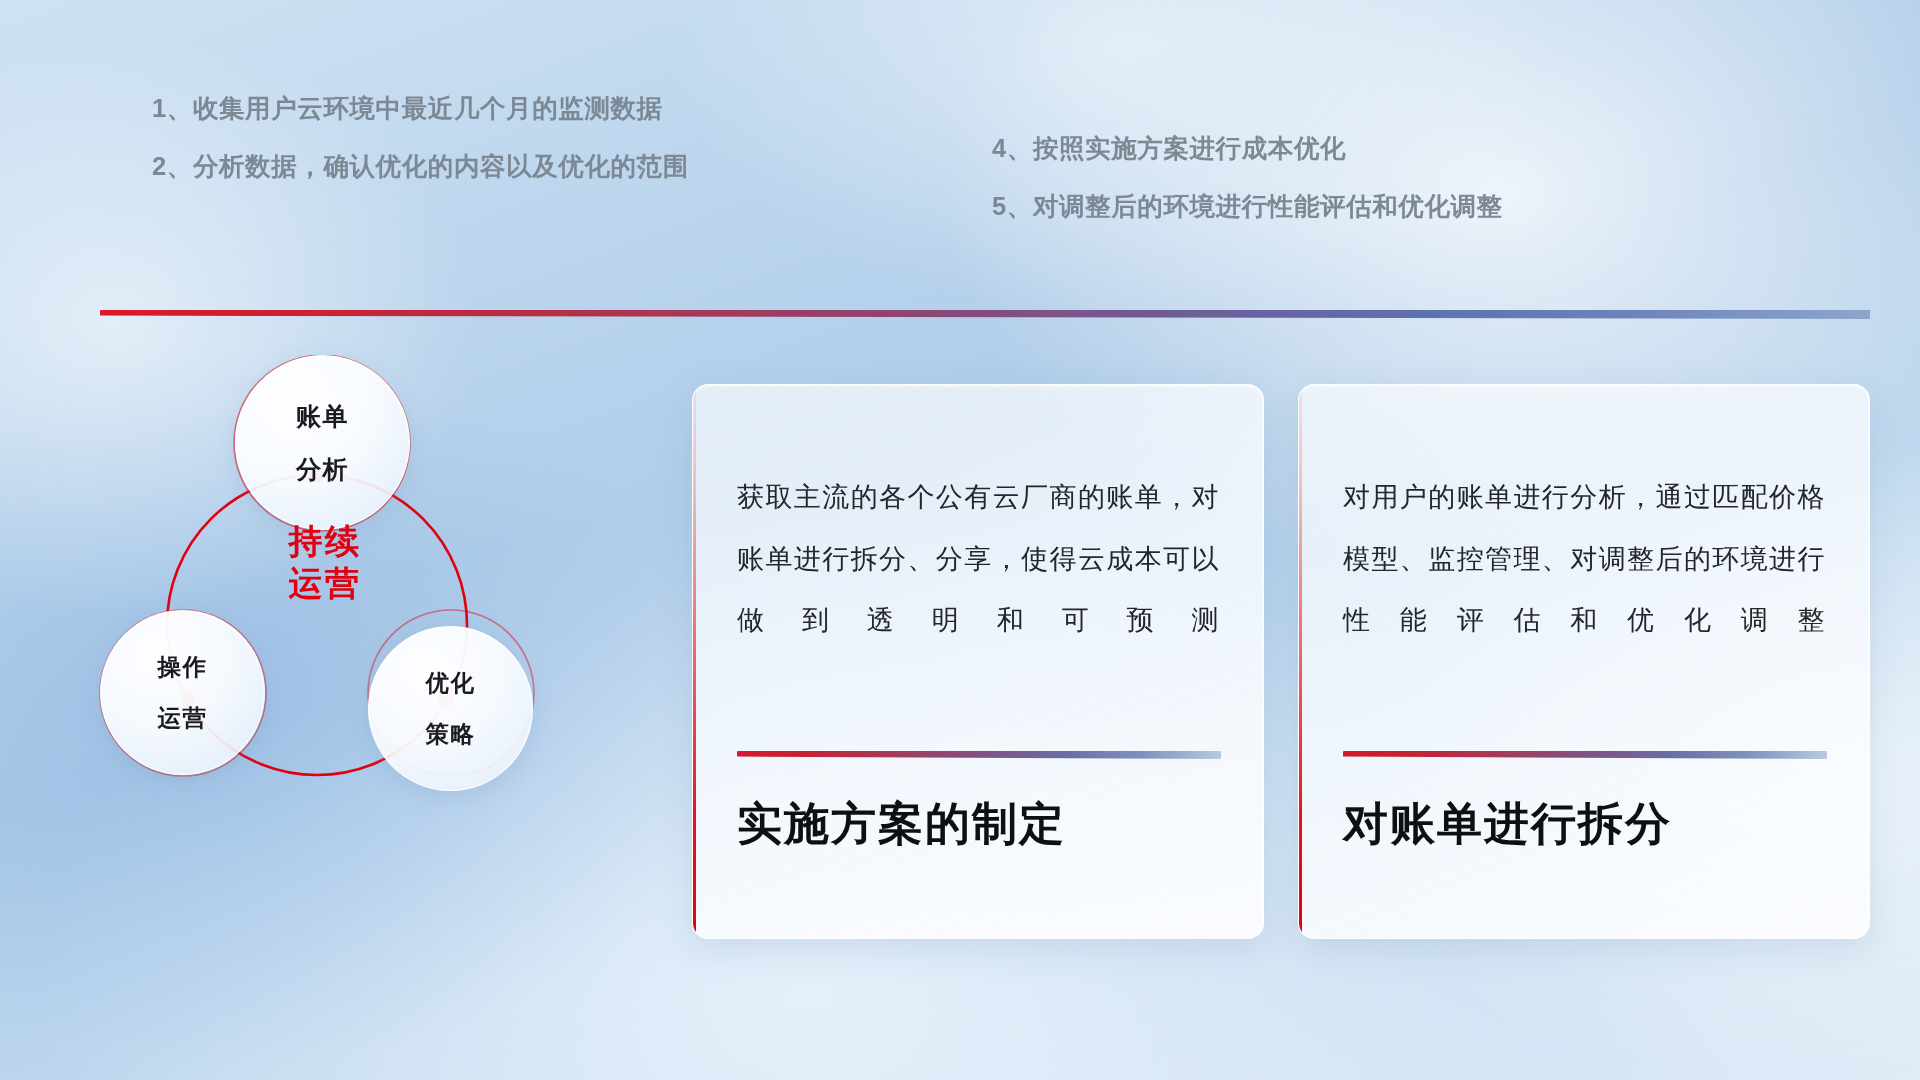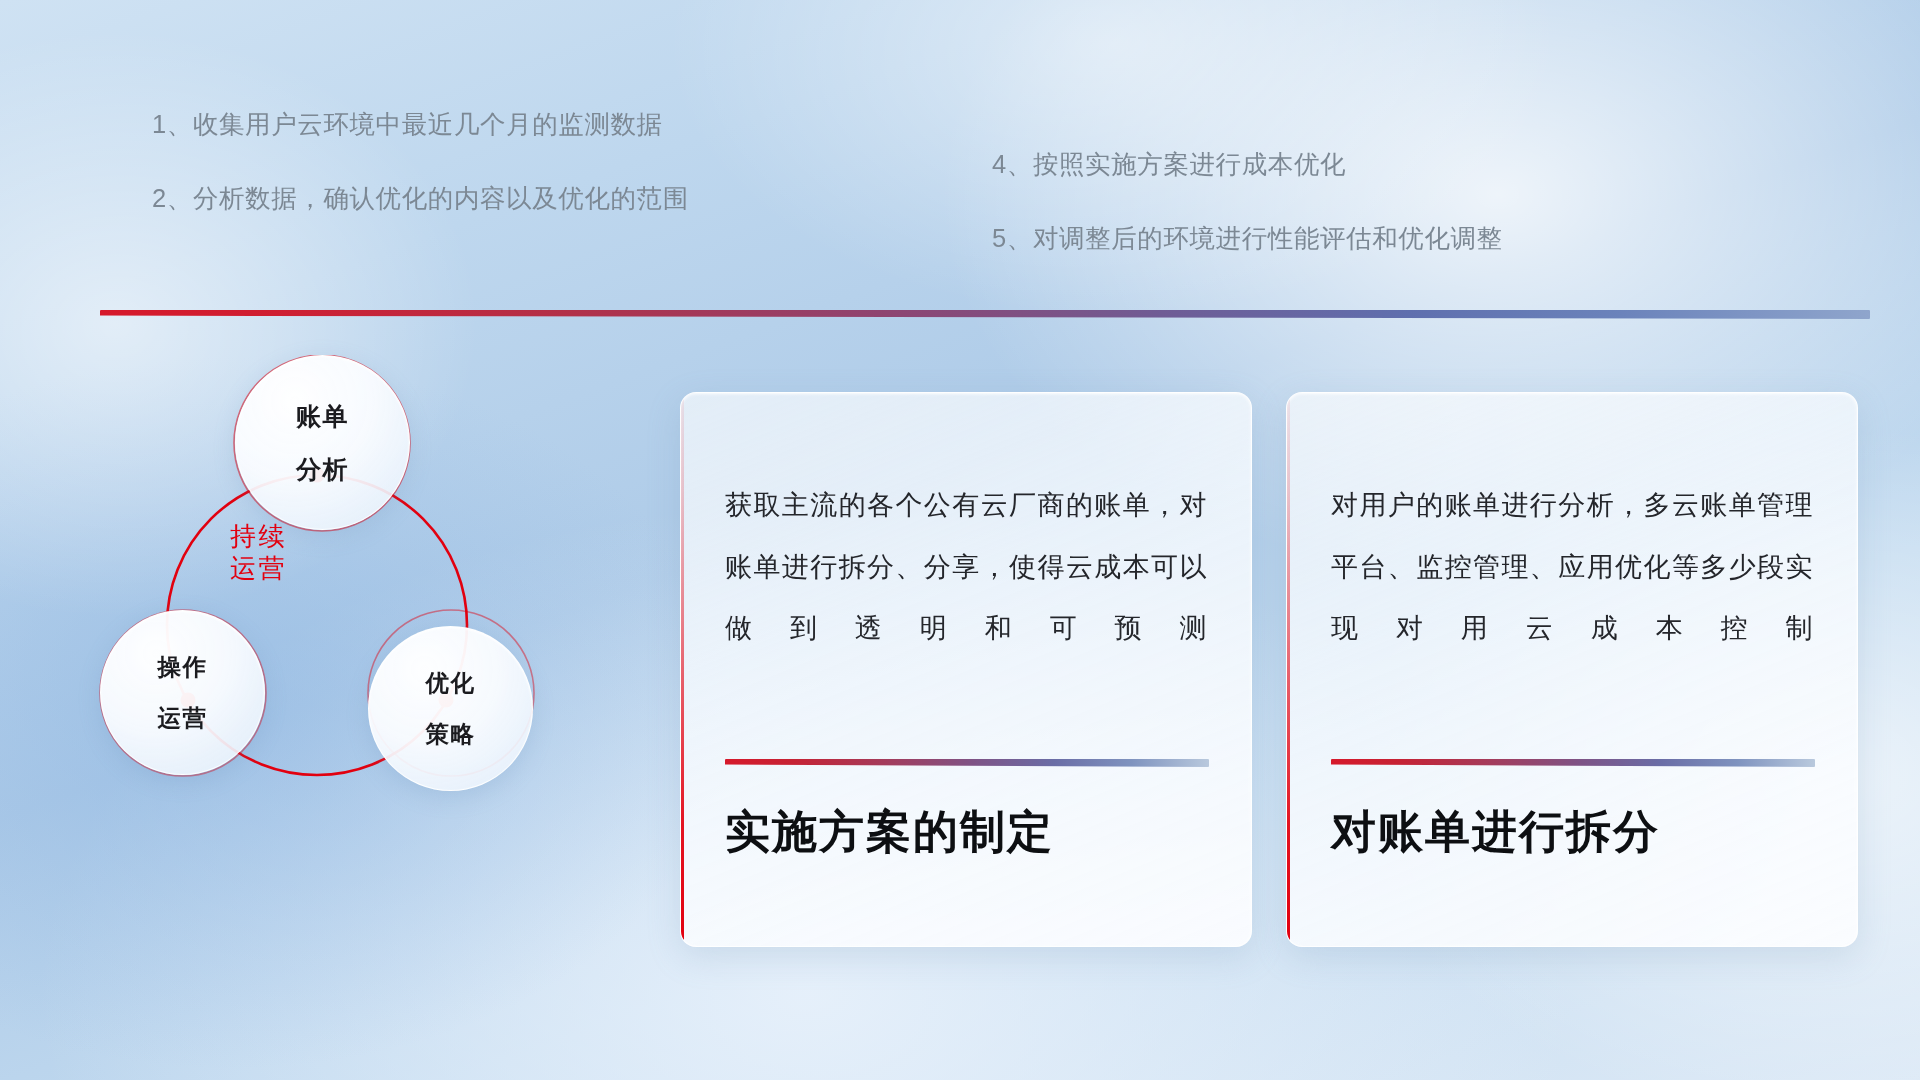--- a/index.html
+++ b/index.html
@@ -39,22 +39,21 @@
   .steps-col { display: flex; flex-direction: column; }
   .steps-col-a { width: 840px; padding-top: 0px; }
   .steps-col-b { width: 760px; padding-top: 40px; }
   .step-line {
     font-size: 25.5px;
     line-height: 1.0;
     color: #7c8894;
     letter-spacing: 0.6px;
     margin-bottom: 32px;
     white-space: nowrap;
-    font-weight: 400;
-    margin-top: 16px;
+    font-weight: 700;
   }
 
   
   .top-divider {
     position: absolute;
     left: 100px;
     top: 310px;
     width: 1770px;
     height: 9px;
   }
@@ -97,41 +96,42 @@
   .bubble span { display: block; }
   .bubble-top { left: 140px; top: 0px; width: 175px; height: 175px; font-size: 25px; }
   .bubble-bl  { left: 5px;  top: 255px; width: 165px; height: 165px; font-size: 23.5px; }
   .bubble-br  { left: 273px;  top: 271px; width: 165px; height: 165px; font-size: 23.5px; }
 
   .venn-center {
     position: absolute;
     left: 135px;
     top: 165px;
     width: 190px;
-    text-align: left;
+    text-align: center;
     color: #e2000f;
-    font-size: 26px;
-    font-weight: 400;
+    font-size: 34px;
+    font-weight: 700;
     line-height: 1.24;
     letter-spacing: 2.5px;
   }
 
   
   .card {
     position: absolute;
-    top: 392px;
+    top: 384px;
     width: 572px;
     height: 555px;
     border-radius: 16px;
     background:
       linear-gradient(158deg, rgba(255,255,255,0.62) 0%, rgba(246,250,254,0.80) 38%, rgba(252,253,255,0.93) 100%);
     border: 1px solid rgba(255,255,255,0.9);
     box-shadow: 0 10px 34px rgba(108,143,182,0.20), inset 0 1px 3px rgba(255,255,255,0.9);
     overflow: hidden;
     padding: 82px 44px 0 44px;
+    margin-left: 12px;
   }
   .card:before {
     content: "";
     position: absolute;
     left: 0; top: 0; bottom: 0;
     width: 3px;
     background: linear-gradient(180deg,
       rgba(226,0,15,0.06) 0%, rgba(226,0,15,0.20) 18%, rgba(226,0,15,0.62) 52%,
       rgba(226,0,15,0.92) 78%, rgba(226,0,15,1) 100%);
     border-radius: 16px 0 0 16px;
@@ -233,20 +233,20 @@
 
   <div class="card card-a">
     <div class="card-body">获取主流的各个公有云厂商的账单，对账单进行拆分、分享，使得云成本可以做到透明和可预测</div>
     <div class="card-rule">
       <div class="bar"></div>
     </div>
     <div class="card-title">实施方案的制定</div>
   </div>
 
   <div class="card card-b">
-    <div class="card-body">对用户的账单进行分析，多云账单管理平台、监控管理、应用优化等多少段实现对用云成本控制</div>
+    <div class="card-body">对用户的账单进行分析，通过匹配价格模型、监控管理、对调整后的环境进行性能评估和优化调整</div>
     <div class="card-rule">
       <div class="bar"></div>
     </div>
     <div class="card-title">对账单进行拆分</div>
   </div>
 
 </div>
 
 </body></html>

